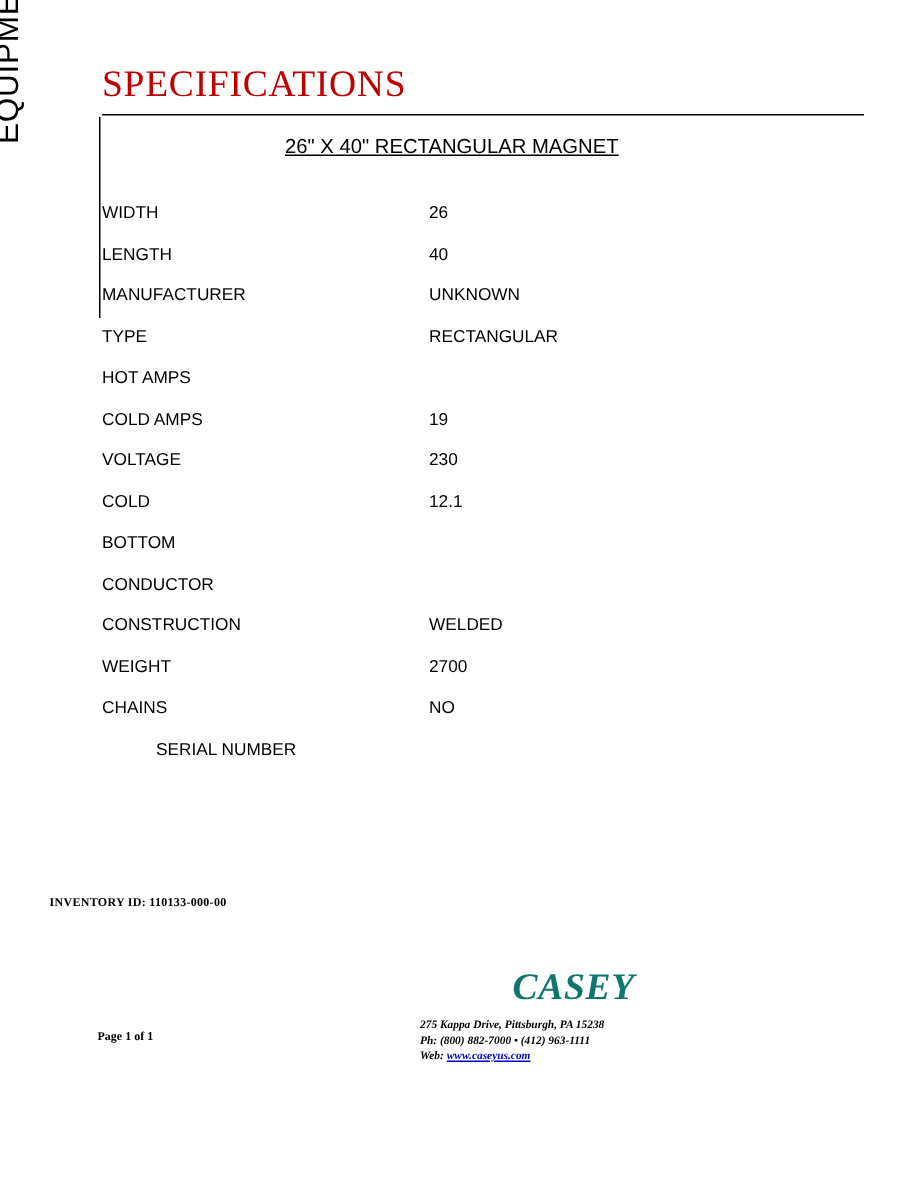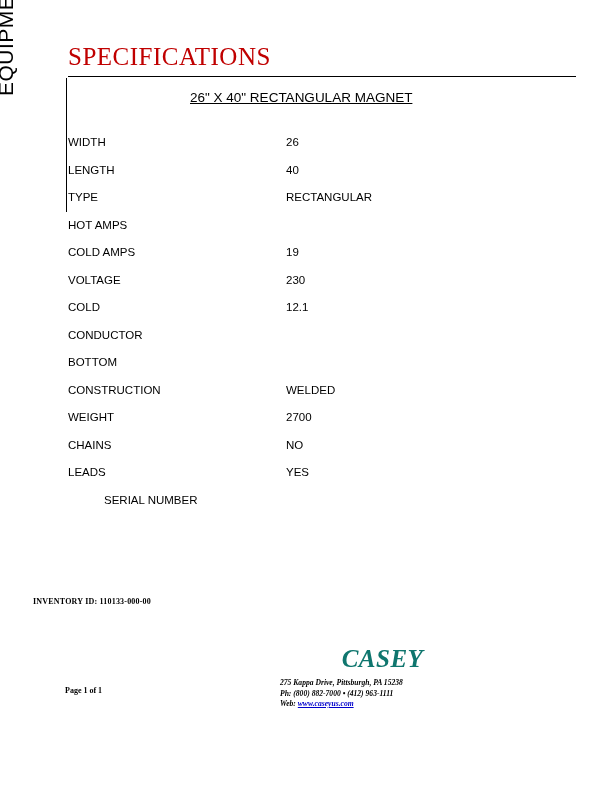--- a/index.html
+++ b/index.html
@@ -182,62 +182,62 @@
   <div class="spec-table">
     <div class="spec-row">
       <span class="spec-label">WIDTH</span>
       <span class="spec-value">26</span>
     </div>
     <div class="spec-row">
       <span class="spec-label">LENGTH</span>
       <span class="spec-value">40</span>
     </div>
     <div class="spec-row">
+      <span class="spec-label">MANUFACTURER</span>
+      <span class="spec-value">UNKNOWN</span>
+    </div>
+    <div class="spec-row">
       <span class="spec-label">TYPE</span>
       <span class="spec-value">RECTANGULAR</span>
     </div>
     <div class="spec-row">
       <span class="spec-label">HOT AMPS</span>
       <span class="spec-value"></span>
     </div>
     <div class="spec-row">
       <span class="spec-label">COLD AMPS</span>
       <span class="spec-value">19</span>
     </div>
     <div class="spec-row">
       <span class="spec-label">VOLTAGE</span>
       <span class="spec-value">230</span>
     </div>
     <div class="spec-row">
       <span class="spec-label">COLD</span>
       <span class="spec-value">12.1</span>
     </div>
     <div class="spec-row">
+      <span class="spec-label">BOTTOM</span>
+      <span class="spec-value"></span>
+    </div>
+    <div class="spec-row">
       <span class="spec-label">CONDUCTOR</span>
-      <span class="spec-value"></span>
-    </div>
-    <div class="spec-row">
-      <span class="spec-label">BOTTOM</span>
       <span class="spec-value"></span>
     </div>
     <div class="spec-row">
       <span class="spec-label">CONSTRUCTION</span>
       <span class="spec-value">WELDED</span>
     </div>
     <div class="spec-row">
       <span class="spec-label">WEIGHT</span>
       <span class="spec-value">2700</span>
     </div>
     <div class="spec-row">
       <span class="spec-label">CHAINS</span>
       <span class="spec-value">NO</span>
-    </div>
-    <div class="spec-row">
-      <span class="spec-label">LEADS</span>
-      <span class="spec-value">YES</span>
     </div>
     <div class="spec-row indent">
       <span class="spec-label">SERIAL NUMBER</span>
       <span class="spec-value"></span>
     </div>
   </div>
 
   <div class="inventory-id">INVENTORY ID:  110133-000-00</div>
 
   <div class="page-number">Page  1 of  1</div>

